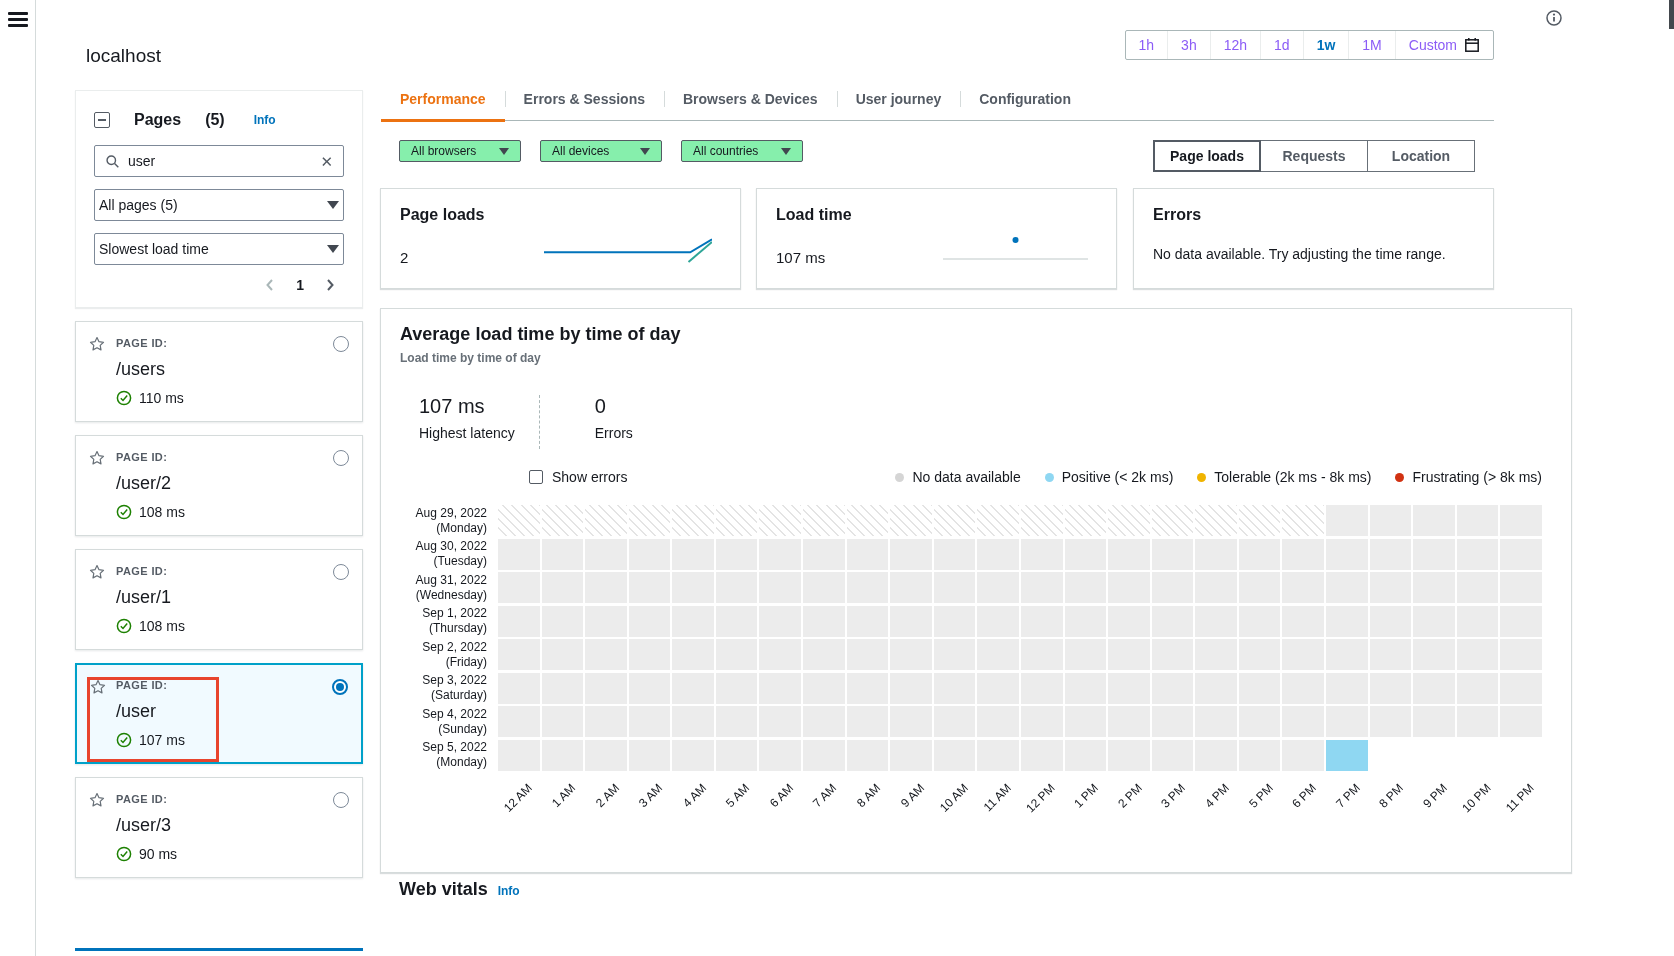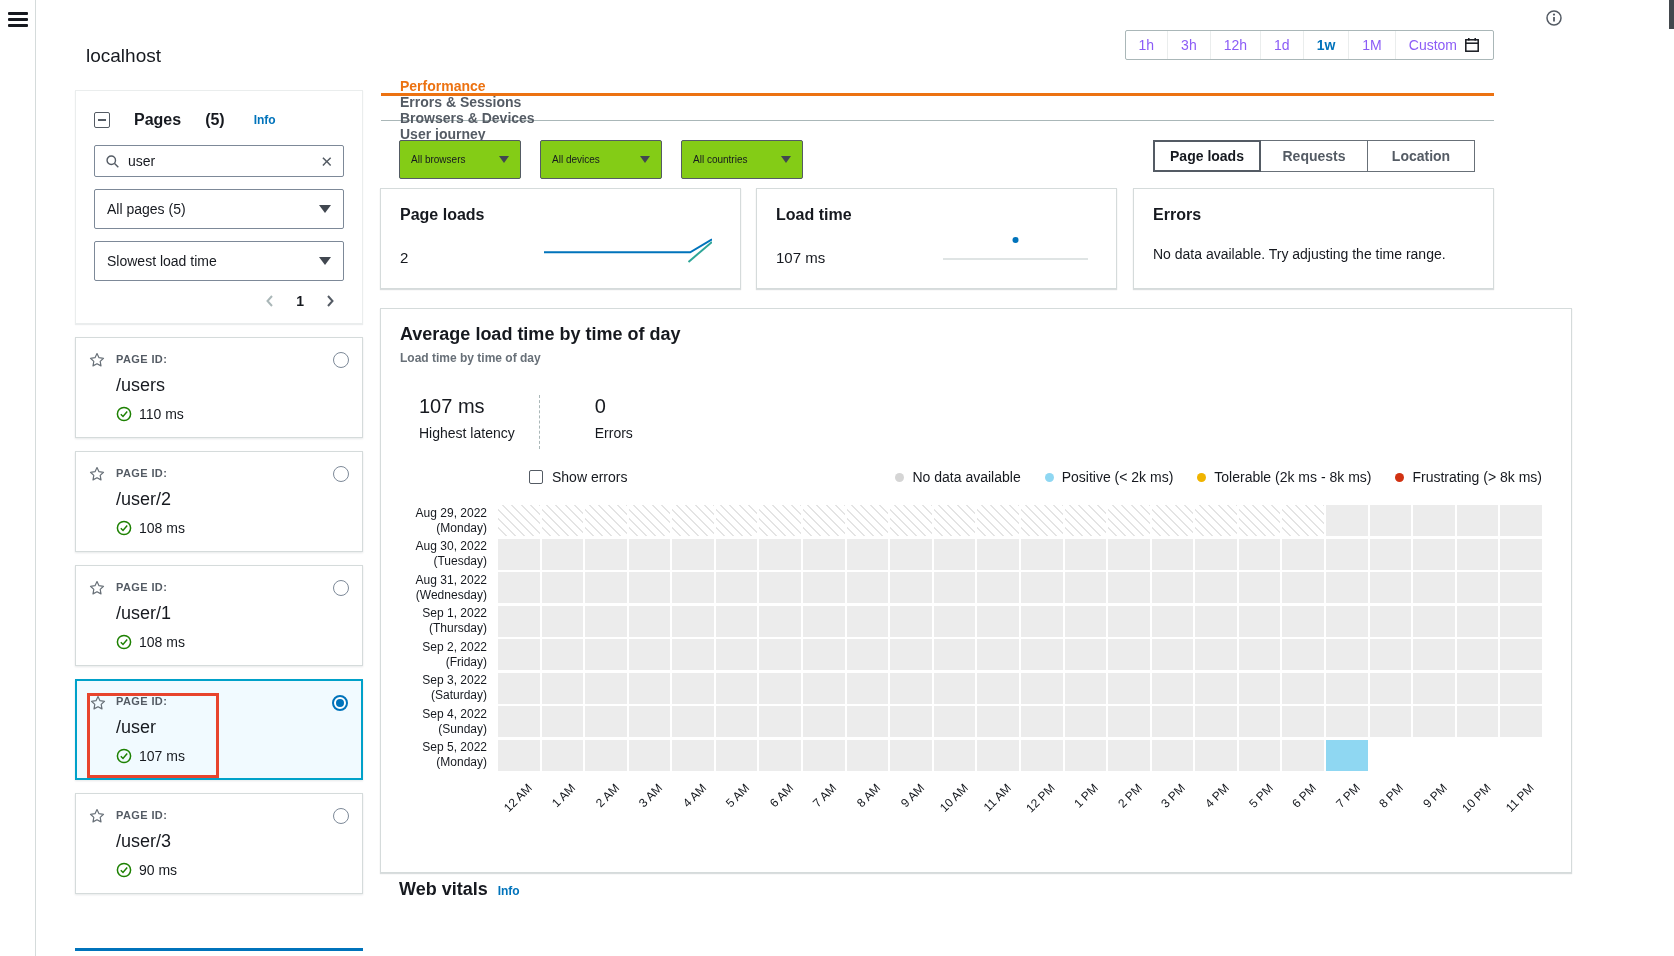--- a/index.html
+++ b/index.html
@@ -29,22 +29,22 @@
   .panel-head { background:#fff; border:1px solid #eaeded; box-shadow:0 1px 1px rgba(0,28,36,.08); padding:20px 18px 14px; }
   .head-row { display:flex; align-items:center; gap:24px; }
   .collapse-btn { width:16px; height:16px; border:1.5px solid #545b64; border-radius:2px; position:relative; cursor:pointer; flex:none; }
   .collapse-btn::after { content:""; position:absolute; left:3px; right:3px; top:50%; height:1.5px; margin-top:-0.75px; background:#545b64; }
   .panel-title-text, .panel-count { font-size:16px; font-weight:bold; }
   .info-link { font-size:12px; font-weight:bold; color:#0073bb; margin-left:5px; cursor:pointer; }
   .search-box { margin-top:16px; height:32px; border:1px solid #7d8998; border-radius:2px; display:flex;
                 align-items:center; padding:0 10px; gap:8px; background:#fff; }
   .search-box input { border:none; outline:none; flex:1; min-width:0; font-size:14px; font-family:inherit; color:#16191f; background:transparent; }
   .clear-btn { color:#545b64; font-size:15px; line-height:1; cursor:pointer; }
-  .side-select { margin-top:12px; height:40px; border:1px solid #7d8998; border-radius:2px; display:flex;
-                 align-items:center; justify-content:space-between; padding:0 12px; font-size:14px; background:#fff; cursor:pointer; }
+  .side-select { margin-top:12px; height:32px; border:1px solid #7d8998; border-radius:2px; display:flex;
+                 align-items:center; justify-content:space-between; padding:0 4px; font-size:14px; background:#fff; cursor:pointer; }
   .caret { width:0; height:0; border-left:6px solid transparent; border-right:6px solid transparent; border-top:8px solid #414750; }
   .pagination { margin-top:12px; display:flex; justify-content:flex-end; align-items:center; gap:18px; padding-right:6px; font-size:14px; }
   .pg-btn { display:flex; cursor:pointer; }
   .pg-num { font-weight:bold; }
 
   .page-items { display:flex; flex-direction:column; gap:13px; margin-top:13px; position:relative; }
   .page-item { position:relative; background:#fff; border:1px solid #d5dbdb; box-shadow:0 1px 2px rgba(0,28,36,.1);
                min-height:101px; padding:13px 14px 13px 40px; cursor:pointer; }
   .page-item.selected { background:#f1faff; border:2px solid #00a1c9; padding:12px 13px 12px 39px; }
   .item-star { position:absolute; left:13px; top:14px; width:16px; height:16px; cursor:pointer; }
@@ -52,31 +52,31 @@
                 border-radius:50%; background:#fff; cursor:pointer; }
   .page-item.selected .item-radio { border:2px solid #0073bb; }
   .page-item.selected .item-radio::after { content:""; position:absolute; inset:2px; border-radius:50%; background:#0073bb; }
   .item-label { font-size:11px; font-weight:bold; color:#545b64; letter-spacing:.4px; padding-top:2px; }
   .item-id { font-size:18px; margin-top:10px; }
   .item-latency { margin-top:10px; display:flex; align-items:center; gap:7px; font-size:14px; }
   .annotation-box { position:absolute; left:10px; top:12px; width:132px; height:85px; border:3px solid #e8442d; pointer-events:none; }
   .sidebar-bottom-line { position:absolute; left:75px; top:948px; width:288px; height:3px; background:#0073bb; }
 
   
-  .tabs { position:absolute; left:381px; top:78px; width:1113px; height:43px; display:flex; border-bottom:1px solid #aab7b8;flex-direction:column; }
+  .tabs { position:absolute; left:381px; top:78px; width:1113px; height:43px; display:flex; border-bottom:1px solid #aab7b8; }
   .tab { position:relative; display:flex; align-items:center; padding:0 19px; font-size:14px; font-weight:bold; color:#545b64; cursor:pointer; }
   .tab:not(:first-child)::before { content:""; position:absolute; left:0; top:13px; bottom:13px; width:1px; background:#d5dbdb; }
   .tab.active { color:#ec7211; }
   .tab.active::after { content:""; position:absolute; left:0; right:0; bottom:-2px; height:3px; background:#ec7211; }
 
   
   .filters-row { position:absolute; left:381px; top:140px; width:1113px; height:32px; }
   .filter-group { position:absolute; left:18px; top:0; display:flex; gap:19px; }
-  .filter-select { width:122px; height:39px; border:1px solid #545b64; border-radius:2px; background:#84cc16; display:flex;
-                   align-items:center; justify-content:space-between; padding:0 11px; font-size:10px; cursor:pointer; }
+  .filter-select { width:122px; height:22px; border:1px solid #545b64; border-radius:2px; background:#86efac; display:flex;
+                   align-items:center; justify-content:space-between; padding:0 11px; font-size:12px; cursor:pointer; }
   .filter-select .caret { border-left-width:5px; border-right-width:5px; border-top-width:7px; }
   .view-toggle { position:absolute; right:19px; top:0; display:flex; }
   .seg { width:108px; height:32px; border:1px solid #687078; margin-left:-1px; display:flex; align-items:center;
          justify-content:center; font-size:14px; font-weight:bold; color:#545b64; background:#fff; cursor:pointer; }
   .seg:first-child { margin-left:0; }
   .seg.active { border:2px solid #545b64; color:#16191f; z-index:1; }
 
   
   .metric-card { position:absolute; top:188px; width:361px; height:101px; background:#fff; border:1px solid #d5dbdb;
                  box-shadow:0 1px 1px rgba(0,28,36,.15); }

